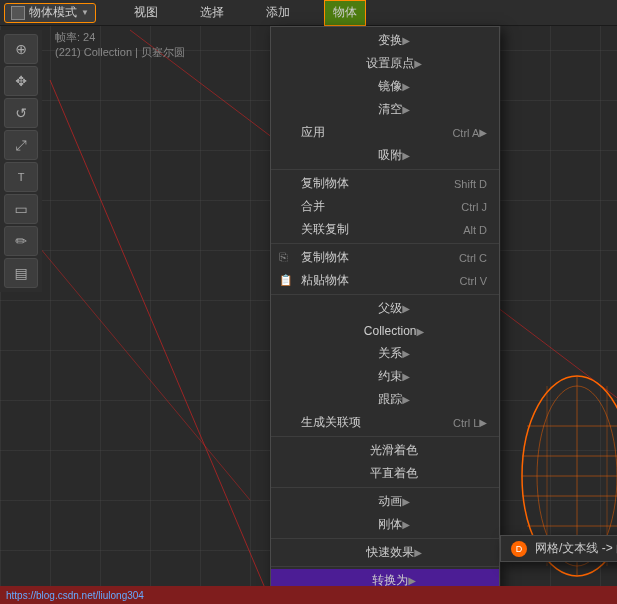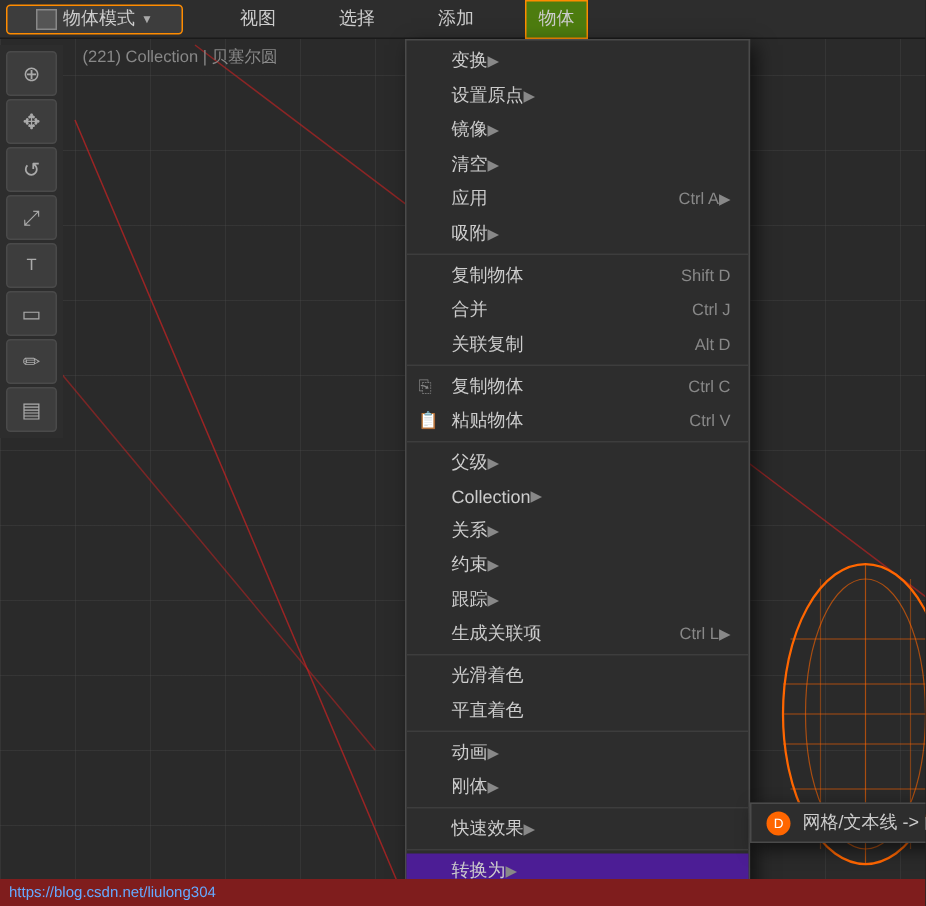--- a/index.html
+++ b/index.html
@@ -46,21 +46,21 @@
     }
 
     .mode-selector {
       display: flex;
       align-items: center;
       height: 20px;
       background: #3d3d3d;
       border: 1px solid #ff8c00;
       border-radius: 3px;
       margin: 0 4px;
-      padding: 0 19px;
+      padding: 0 6px;
       cursor: pointer;
     }
 
     .mode-icon {
       width: 14px;
       height: 14px;
       background: #555;
       border: 1px solid #888;
       margin-right: 4px;
       display: inline-block;
@@ -137,21 +137,21 @@
       padding: 2px 0;
     }
 
     .menu-section:last-child {
       border-bottom: none;
     }
 
     .dropdown-item {
       display: flex;
       align-items: center;
-      justify-content: flex-start;
+      justify-content: center;
       padding: 3px 12px 3px 30px;
       cursor: pointer;
       min-height: 22px;
       color: #ccc;
       font-size: 12px;
       position: relative;
     }
 
     .dropdown-item.highlighted {
       background: #4a6fa5;
@@ -281,20 +281,21 @@
   </div>
   <div class="menu-item">
     <span>添加</span>
   </div>
   <div class="menu-item active" style="border:1px solid #ff8c00;">
     <span>物体</span>
   </div>
 </div>
 
 <div class="info-text">
+  <div>帧率: 24</div>
   <div>(221) Collection | 贝塞尔圆</div>
 </div>
 
 <div class="left-toolbar">
   <div class="toolbar-btn">⊕</div>
   <div class="toolbar-btn">✥</div>
   <div class="toolbar-btn">↺</div>
   <div class="toolbar-btn">⤢</div>
   <div class="toolbar-btn" style="font-size:11px;">T</div>
   <div class="toolbar-btn">▭</div>

